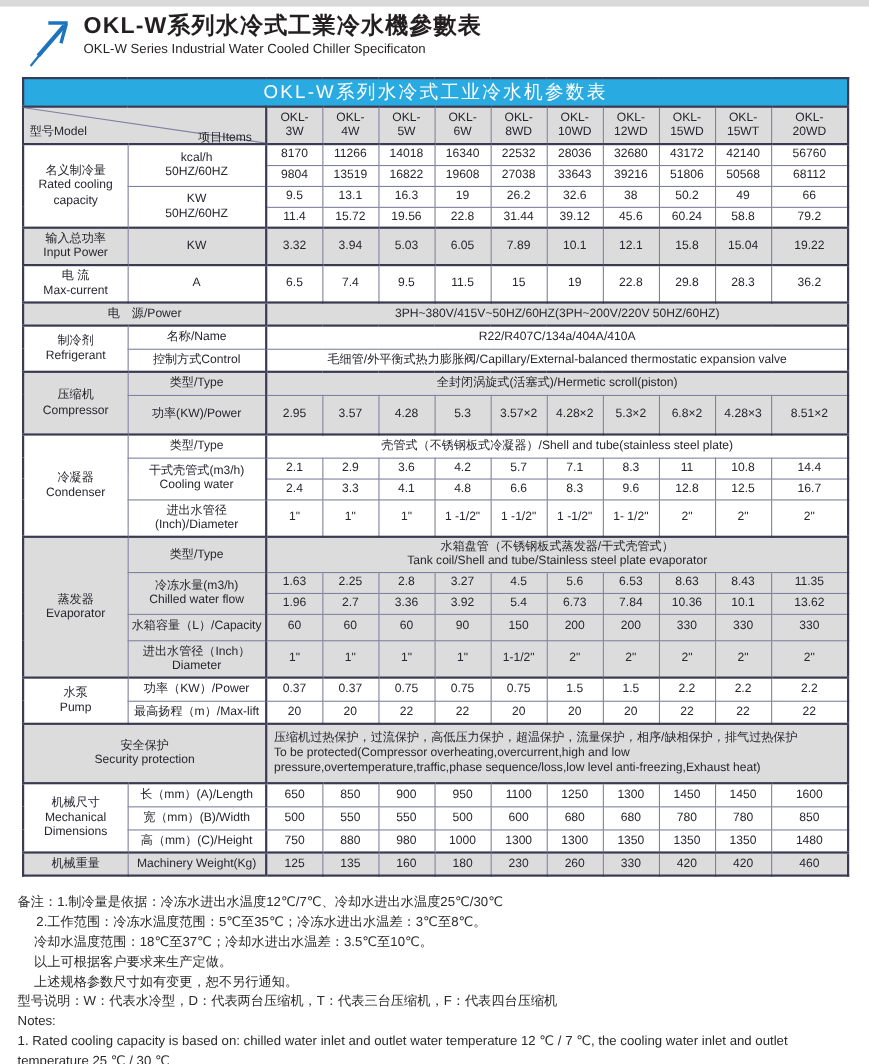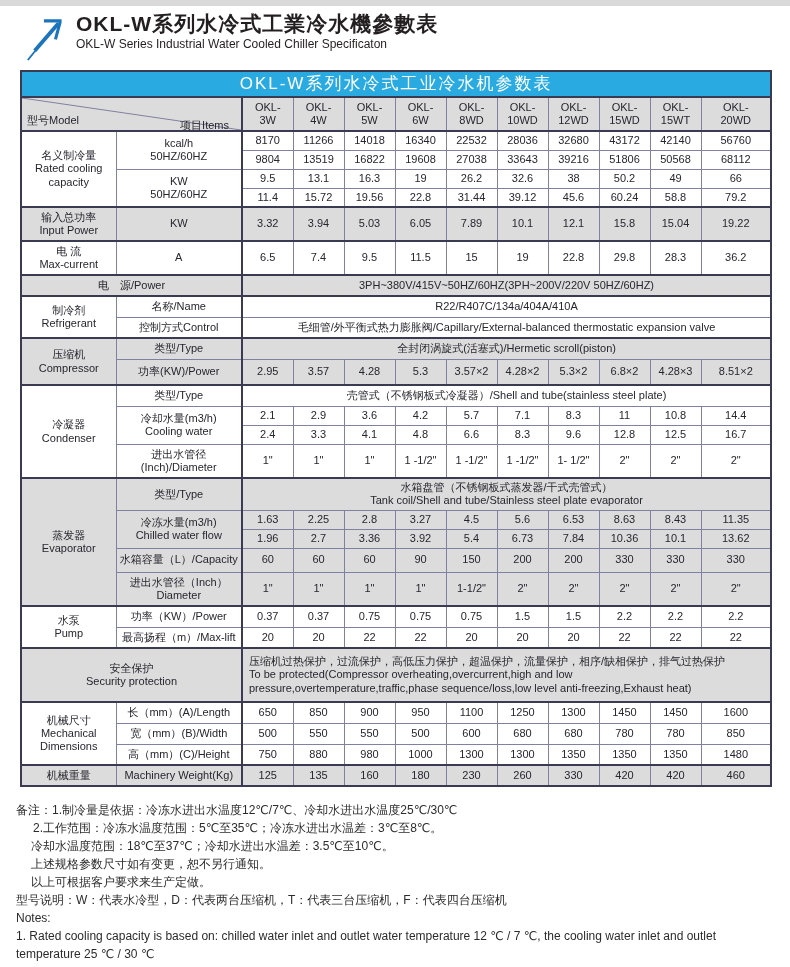--- a/index.html
+++ b/index.html
@@ -40,21 +40,21 @@
   td.prewrap { white-space: pre-line; }
   td.hdrbar {
     background: #29abe2; color: #ffffff;
     font-size: 17px; font-weight: 500; letter-spacing: 2px;
     height: 26px; border: 1px solid #3a3a52;
   }
   td.ltext { text-align: left; padding-left: 6px; }
   tr.h19 td { height: 19px; }
   tr.h21 td { height: 21px; }
   tr.h24 td { height: 24px; }
-  tr.h26 td { height: 26px; }
+  tr.h26 td { height: 36px; }
   tr.h32 td { height: 32px; }
   tr.h34 td { height: 34px; }
   tr.h54 td { height: 54px; }
   
   td.corner { position: relative; height: 34px; padding: 0; }
   td.corner svg { position: absolute; left: 0; top: 0; width: 100%; height: 100%; }
   td.corner .c-model { position: absolute; left: 5px; bottom: 3px; font-size: 11px; text-align: right; }
   td.corner .c-items { position: absolute; right: 12px; top: 21px; font-size: 11px; }
   
   .notes { margin: 14px 16px 0 16px; font-size: 12px; line-height: 1.5; color: #2b2b2b; }
@@ -254,21 +254,21 @@
           <td class="">8.51×2</td>
       </tr>
 
       <tr class="sec h21">
         <td class="prewrap" rowspan="4">冷凝器
 Condenser</td>
         <td class="lbl">类型/Type</td>
         <td colspan="10">壳管式（不锈钢板式冷凝器）/Shell and tube(stainless steel plate)</td>
       </tr>
       <tr class="h19">
-        <td class="lbl prewrap" rowspan="2">冷却水量(m3/h)
+        <td class="lbl prewrap" rowspan="2">干式壳管式(m3/h)
 Cooling water</td>
         <td class="">2.1</td>
           <td class="">2.9</td>
           <td class="">3.6</td>
           <td class="">4.2</td>
           <td class="">5.7</td>
           <td class="">7.1</td>
           <td class="">8.3</td>
           <td class="">11</td>
           <td class="">10.8</td>
@@ -456,22 +456,22 @@
           <td class="">420</td>
           <td class="">460</td>
       </tr>
     </tbody>
   </table>
 
   <section class="notes">
     <p>备注：1.制冷量是依据：冷冻水进出水温度12℃/7℃、冷却水进出水温度25℃/30℃</p>
     <p class="ind1">2.工作范围：冷冻水温度范围：5℃至35℃；冷冻水进出水温差：3℃至8℃。</p>
     <p class="ind2">冷却水温度范围：18℃至37℃；冷却水进出水温差：3.5℃至10℃。</p>
+    <p class="ind2">以上可根据客户要求来生产定做。</p>
     <p class="ind2">上述规格参数尺寸如有变更，恕不另行通知。</p>
-    <p class="ind2">以上可根据客户要求来生产定做。</p>
     <p>型号说明：W：代表水冷型，D：代表两台压缩机，T：代表三台压缩机，F：代表四台压缩机</p>
     <p>Notes:</p>
     <p>1. Rated cooling capacity is based on: chilled water inlet and outlet water temperature 12 ℃ / 7 ℃, the cooling water inlet and outlet</p>
     <p>temperature 25 ℃ / 30 ℃</p>
     <p>2. Scope of work: chilled water temperature range: 5 ℃ to 35 ℃; chilled water inlet and outlet temperature difference: 3 ℃ to 8 ℃.</p>
 
   </section>
 </div>
 
 </body></html>

